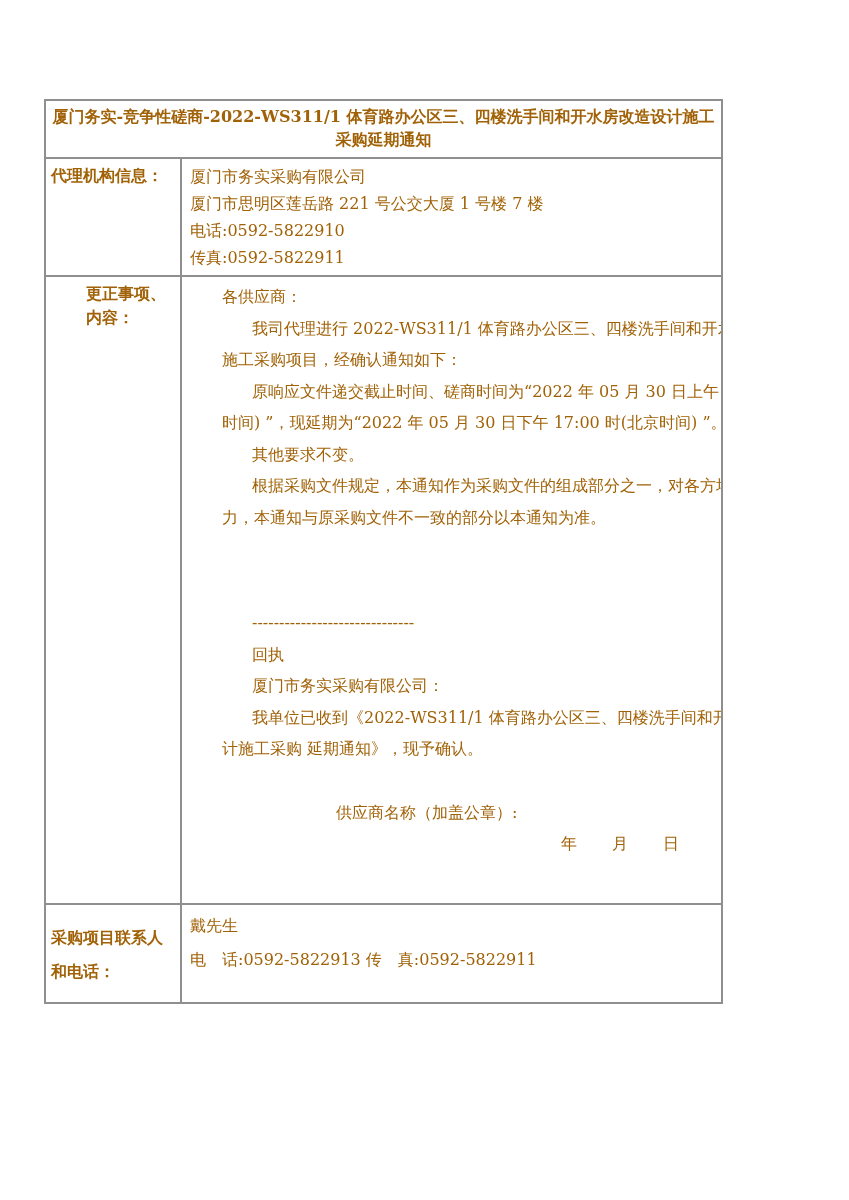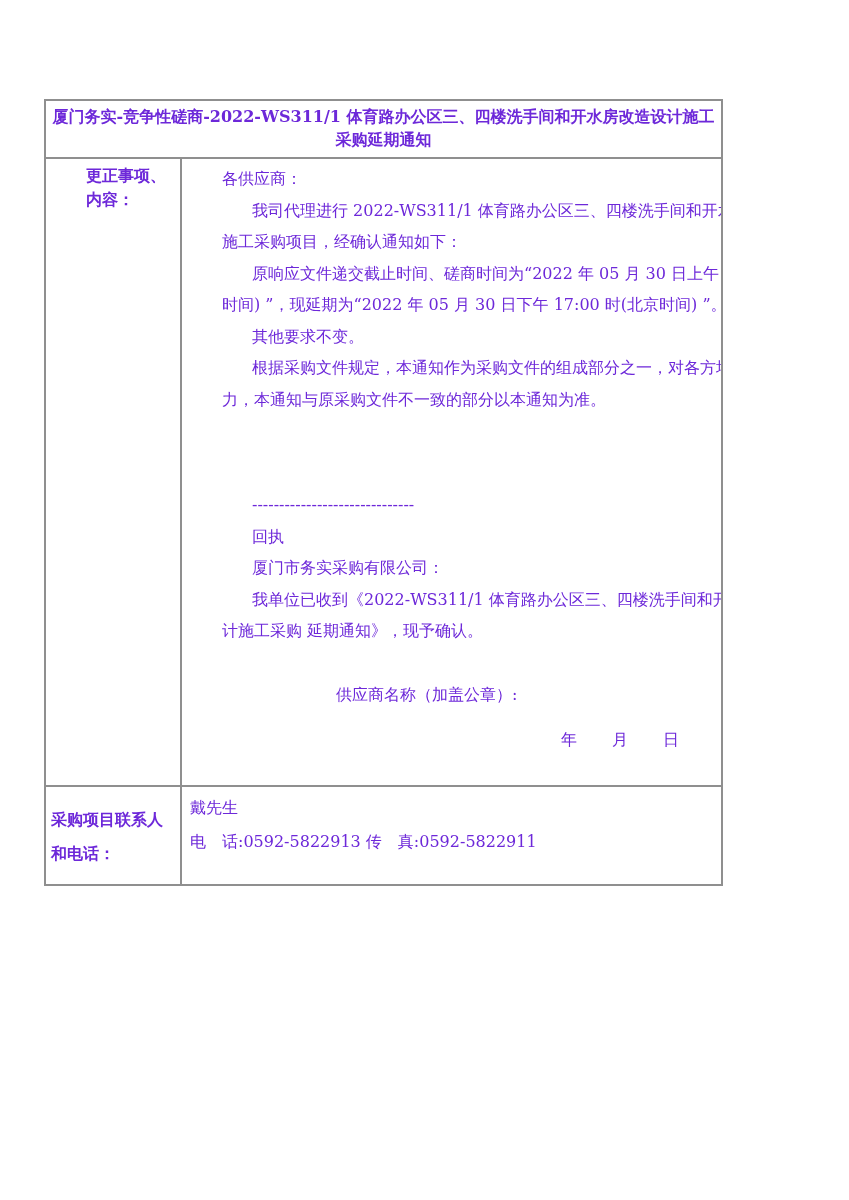--- a/index.html
+++ b/index.html
@@ -3,21 +3,21 @@
 <meta charset="utf-8">
 <style>
   * { margin: 0; padding: 0; box-sizing: border-box; }
   body { background: #ffffff; }
   .page {
     position: relative;
     width: 849px;
     height: 1200px;
     background: #ffffff;
     font-family: "DejaVu Serif", "Liberation Serif", serif;
-    color: #6d28d9;
+    color: #a16207;
     overflow: hidden;
   }
   table.doc-table {
     position: absolute;
     left: 44px;
     top: 99px;
     width: 677px;
     border-collapse: collapse;
     table-layout: fixed;
     background: #ffffff;
@@ -46,37 +46,46 @@
   .agency-line { line-height: 27px; }
   td.row-deadline, td.row-purchaser { height: 33px; }
   td.row-agency { height: 97px; }
   td.row-correction { height: 628px; padding-left: 40px; }
   td.row-contact { height: 99px; }
   .corr-cell { padding-top: 4px; }
   .corr-line { line-height: 31.5px; white-space: nowrap; }
   .indent-2em { padding-left: 30px; }
   .dashes-line { margin-top: 74px; }
   .supplier-line { margin-top: 32px; padding-left: 114px; }
-  .date-line { margin-top: 14px; padding-left: 339px; letter-spacing: 1px; }
+  .date-line { margin-top: 0; padding-left: 339px; letter-spacing: 1px; }
   td.contact-label { line-height: 34px; padding-top: 16px; }
   .contact-cell { padding-top: 6px; padding-left: 4px; border-radius: 6px; }
   .contact-line { line-height: 34px; }
 </style>
 </head>
 <body>
 
 <div class="page">
   <table class="doc-table">
     <colgroup>
         <col class="label-col">
         <col class="value-col">
       </colgroup>
     <tbody>
         <tr>
       <td class="title-cell" colspan="2">厦门务实-竞争性磋商-2022-WS311/1 体育路办公区三、四楼洗手间和开水房改造设计施工采购延期通知</td>
+    </tr>
+    <tr>
+      <td class="label-cell row-agency">代理机构信息：</td>
+      <td class="value-cell row-agency">
+        <div class="agency-line">厦门市务实采购有限公司</div>
+        <div class="agency-line">厦门市思明区莲岳路 221 号公交大厦 1 号楼 7 楼</div>
+        <div class="agency-line">电话:0592-5822910</div>
+        <div class="agency-line">传真:0592-5822911</div>
+      </td>
     </tr>
     <tr>
       <td class="label-cell row-correction">更正事项、内容：</td>
       <td class="value-cell row-correction corr-cell">
         <div class="corr-line">各供应商：</div>
         <div class="corr-line indent-2em">我司代理进行 2022-WS311/1 体育路办公区三、四楼洗手间和开水房改造设计</div>
         <div class="corr-line">施工采购项目，经确认通知如下：</div>
         <div class="corr-line indent-2em">原响应文件递交截止时间、磋商时间为“2022 年 05 月 30 日上午 09:00 时(北京</div>
         <div class="corr-line">时间) ”，现延期为“2022 年 05 月 30 日下午 17:00 时(北京时间) ”。</div>
         <div class="corr-line indent-2em">其他要求不变。</div>

